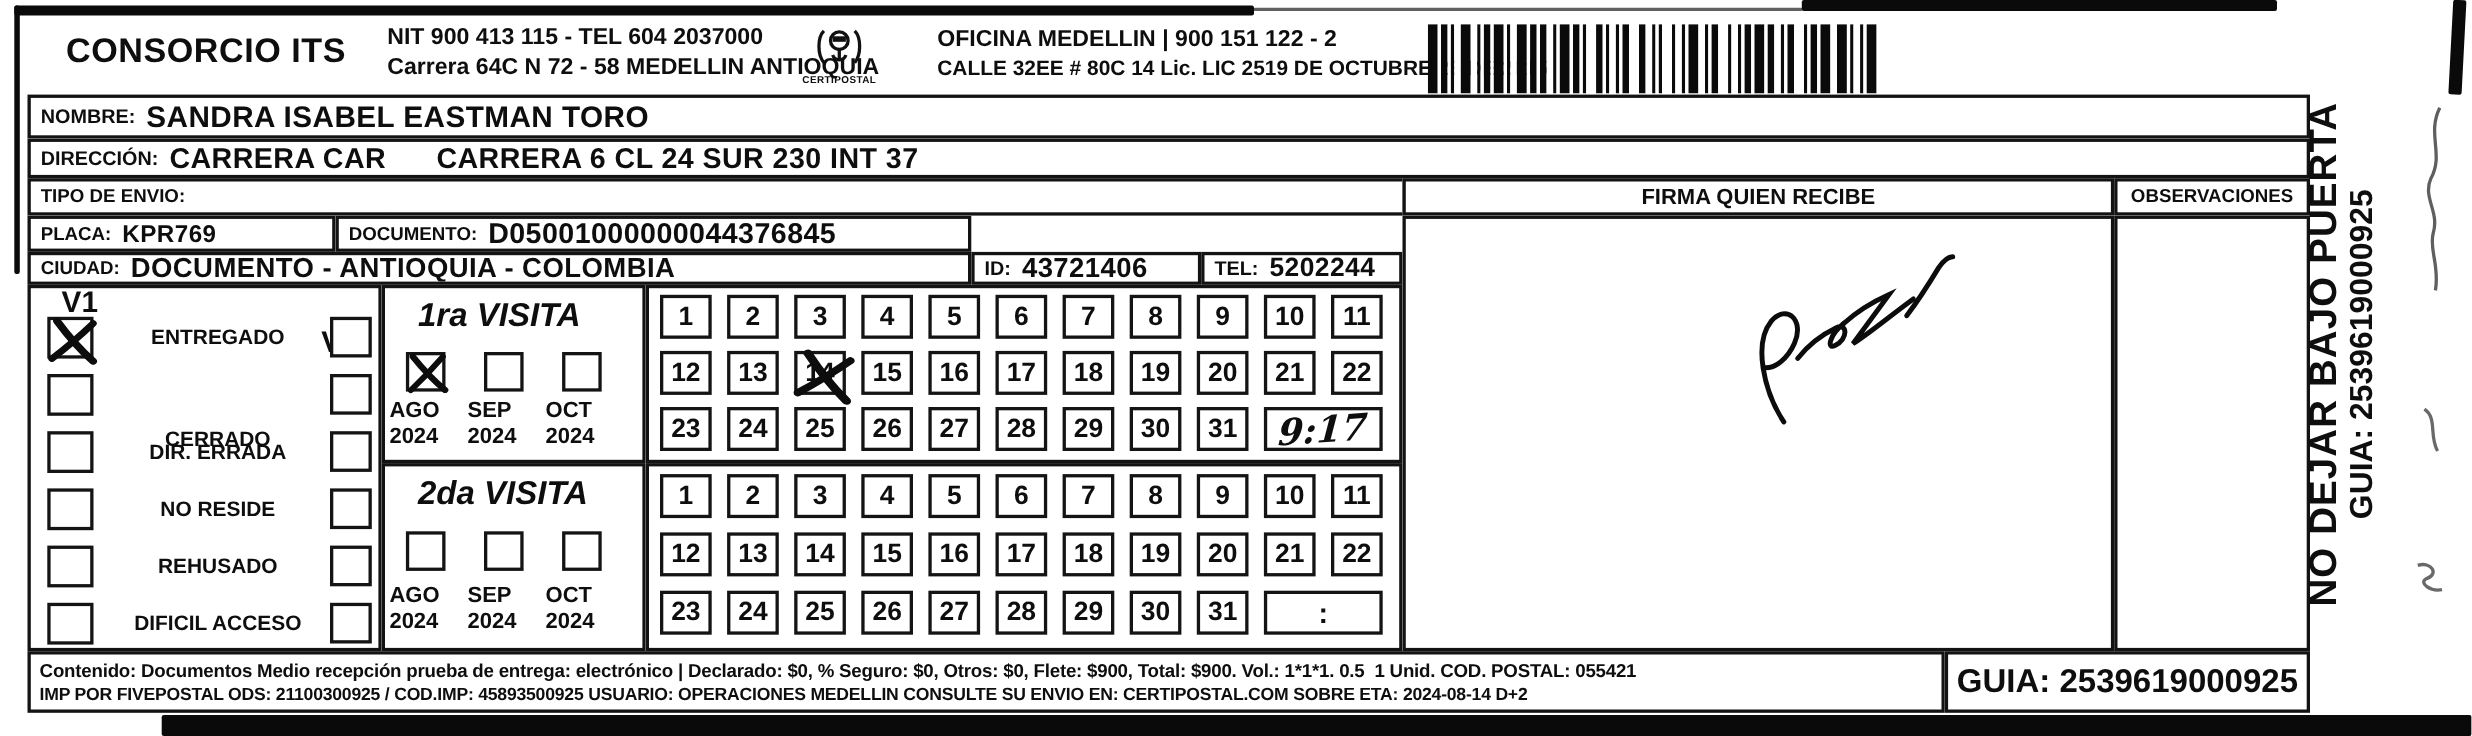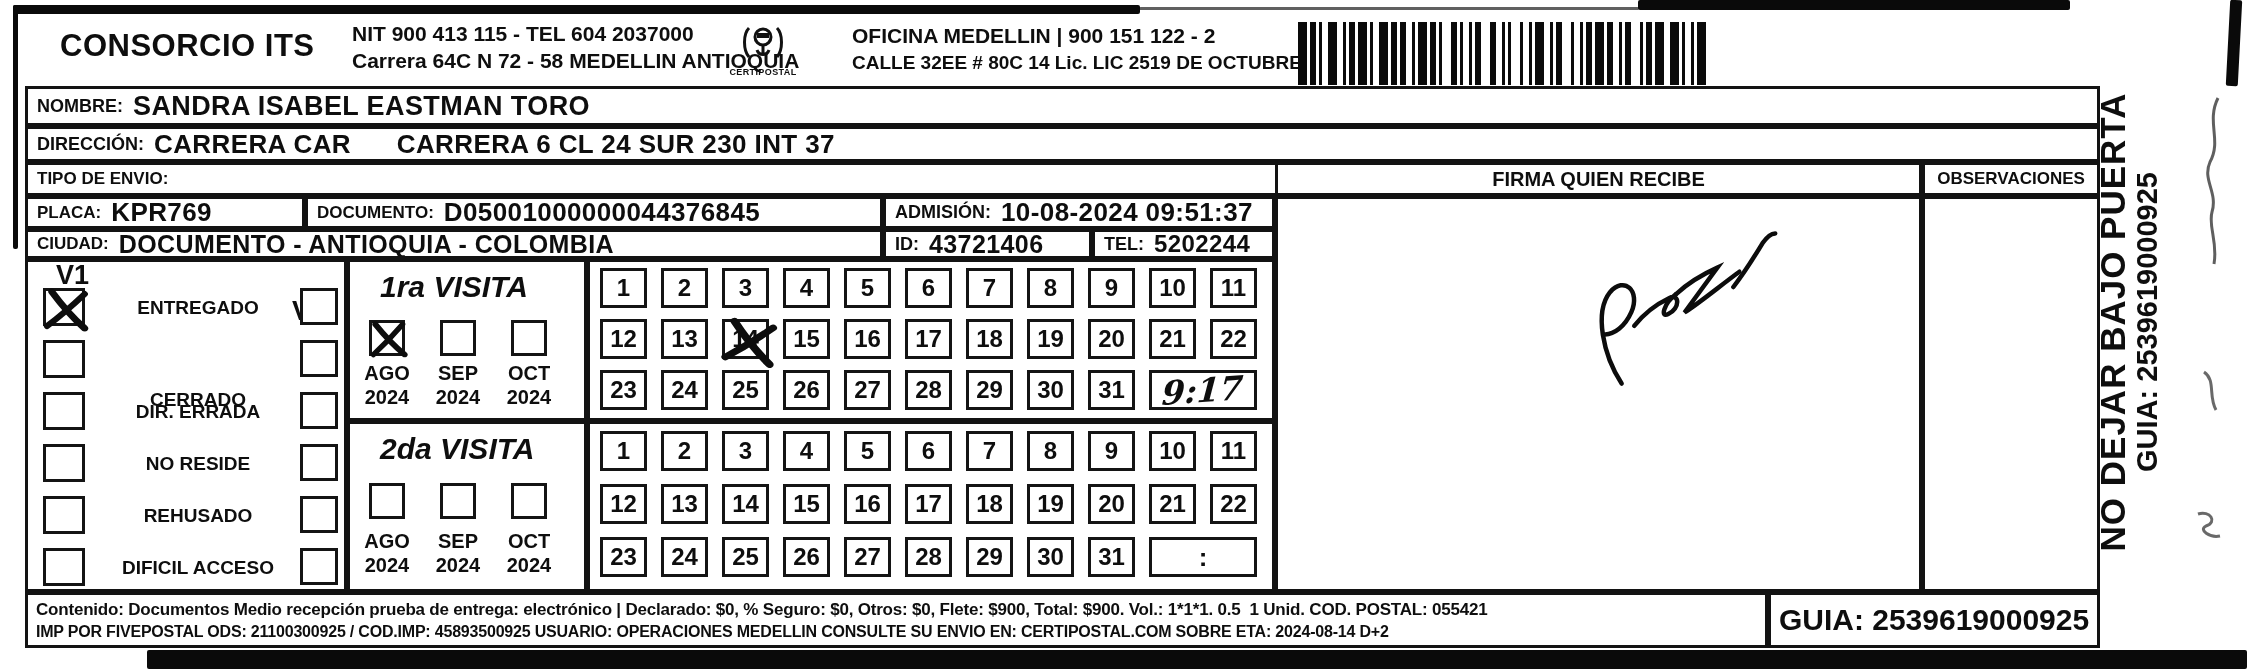--- a/index.html
+++ b/index.html
@@ -9,21 +9,21 @@
   .cell{position:absolute;border:3px solid #131313;box-sizing:border-box;background:#fff;
         display:flex;align-items:center;gap:10px;padding:0 9px;white-space:pre;overflow:hidden;}
   .box{position:absolute;border:3px solid #131313;box-sizing:border-box;background:#fff;}
   .lbl{font-weight:700;}
   .val{font-weight:700;letter-spacing:.4px;}
   .hdr-cell{justify-content:center;font-weight:700;}
   .cbx{position:absolute;border:3px solid #141414;box-sizing:border-box;background:#fff;}
   .daycell{position:absolute;border:3px solid #141414;box-sizing:border-box;background:#fff;
            display:flex;align-items:center;justify-content:center;font-size:24px;font-weight:700;}
   .opt-label{position:absolute;left:70px;width:200px;text-align:center;font-size:19px;font-weight:700;}
-  .mlab{position:absolute;width:66px;text-align:center;font-size:20px;font-weight:700;}
+  .mlab{position:absolute;width:66px;text-align:left;font-size:20px;font-weight:700;}
   .vtitle{position:absolute;left:30px;top:8px;font-size:30px;font-weight:700;font-style:italic;}
   .hw{font-family:"DejaVu Serif",serif;font-style:italic;font-weight:700;}
   .bar{height:100%;flex:0 0 auto;}
   #barcode{display:flex;flex-direction:row;align-items:stretch;overflow:hidden;}
   .smear{position:absolute;background:#0a0a0a;border-radius:2px;}
   .side-rot{position:absolute;left:1883px;top:284px;width:500px;height:76px;
             transform:rotate(-90deg);text-align:center;line-height:1.05;}
 </style>
 </head>
 <body>
@@ -168,29 +168,25 @@
     <span class="lbl" style="font-size:17px;">TIPO DE ENVIO:</span>
     <span class="val" style="font-size:25px;margin-top:48px;">PRIMER ENVIO</span>
   </div>
 
   <div class="cell hdr-cell" style="left:1275px;top:162px;width:647px;height:34px;font-size:20px;">FIRMA QUIEN RECIBE</div>
 
   <div class="cell hdr-cell" style="left:1922px;top:162px;width:178px;height:34px;font-size:17px;padding:0 2px;">OBSERVACIONES</div>
 
   <div class="cell" style="left:25px;top:196px;width:280px;height:33px;">
     <span class="lbl" style="font-size:17px;">PLACA:</span>
-    <span class="val" style="font-size:26px;">KPR769</span>
+    <span class="val" style="font-size:22px;">KPR769</span>
   </div>
   <div class="cell" style="left:305px;top:196px;width:578px;height:33px;">
     <span class="lbl" style="font-size:17px;">DOCUMENTO:</span>
     <span class="val" style="font-size:26px;">D05001000000044376845</span>
-  </div>
-  <div class="cell" style="left:883px;top:196px;width:392px;height:33px;">
-    <span class="lbl" style="font-size:18px;">ADMISIÓN:</span>
-    <span class="val" style="font-size:26px;">10-08-2024 09:51:37</span>
   </div>
 
   <div class="cell" style="left:25px;top:229px;width:858px;height:30px;">
     <span class="lbl" style="font-size:17px;">CIUDAD:</span>
     <span class="val" style="font-size:25px;">DOCUMENTO - ANTIOQUIA - COLOMBIA</span>
   </div>
   <div class="cell" style="left:883px;top:229px;width:209px;height:30px;">
     <span class="lbl" style="font-size:18px;">ID:</span>
     <span class="val" style="font-size:25px;">43721406</span>
   </div>

